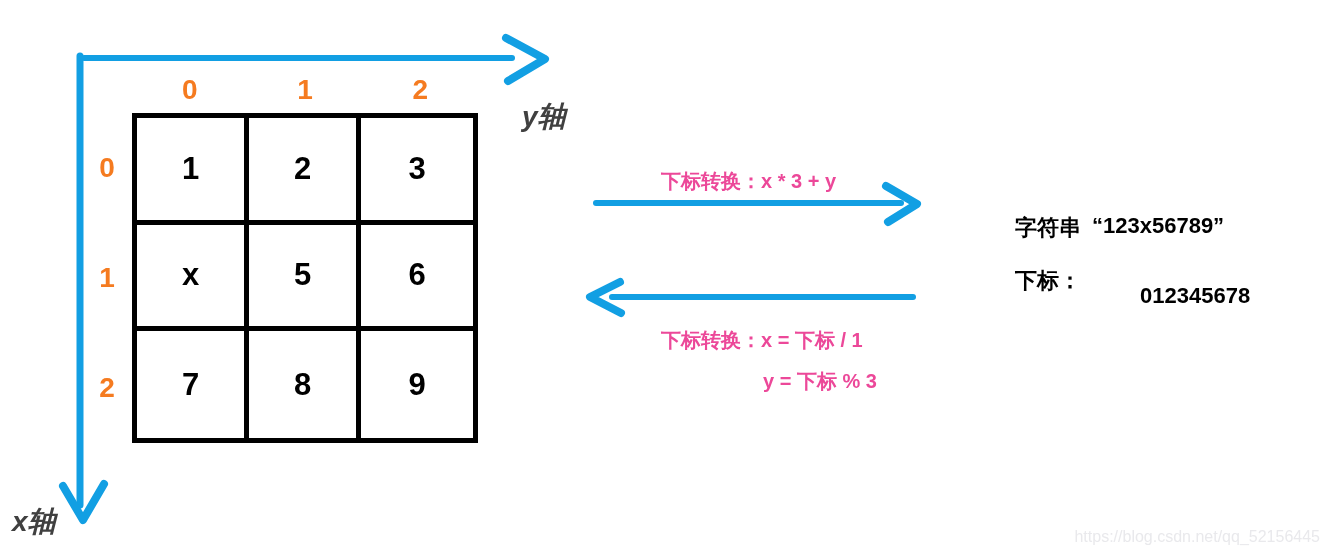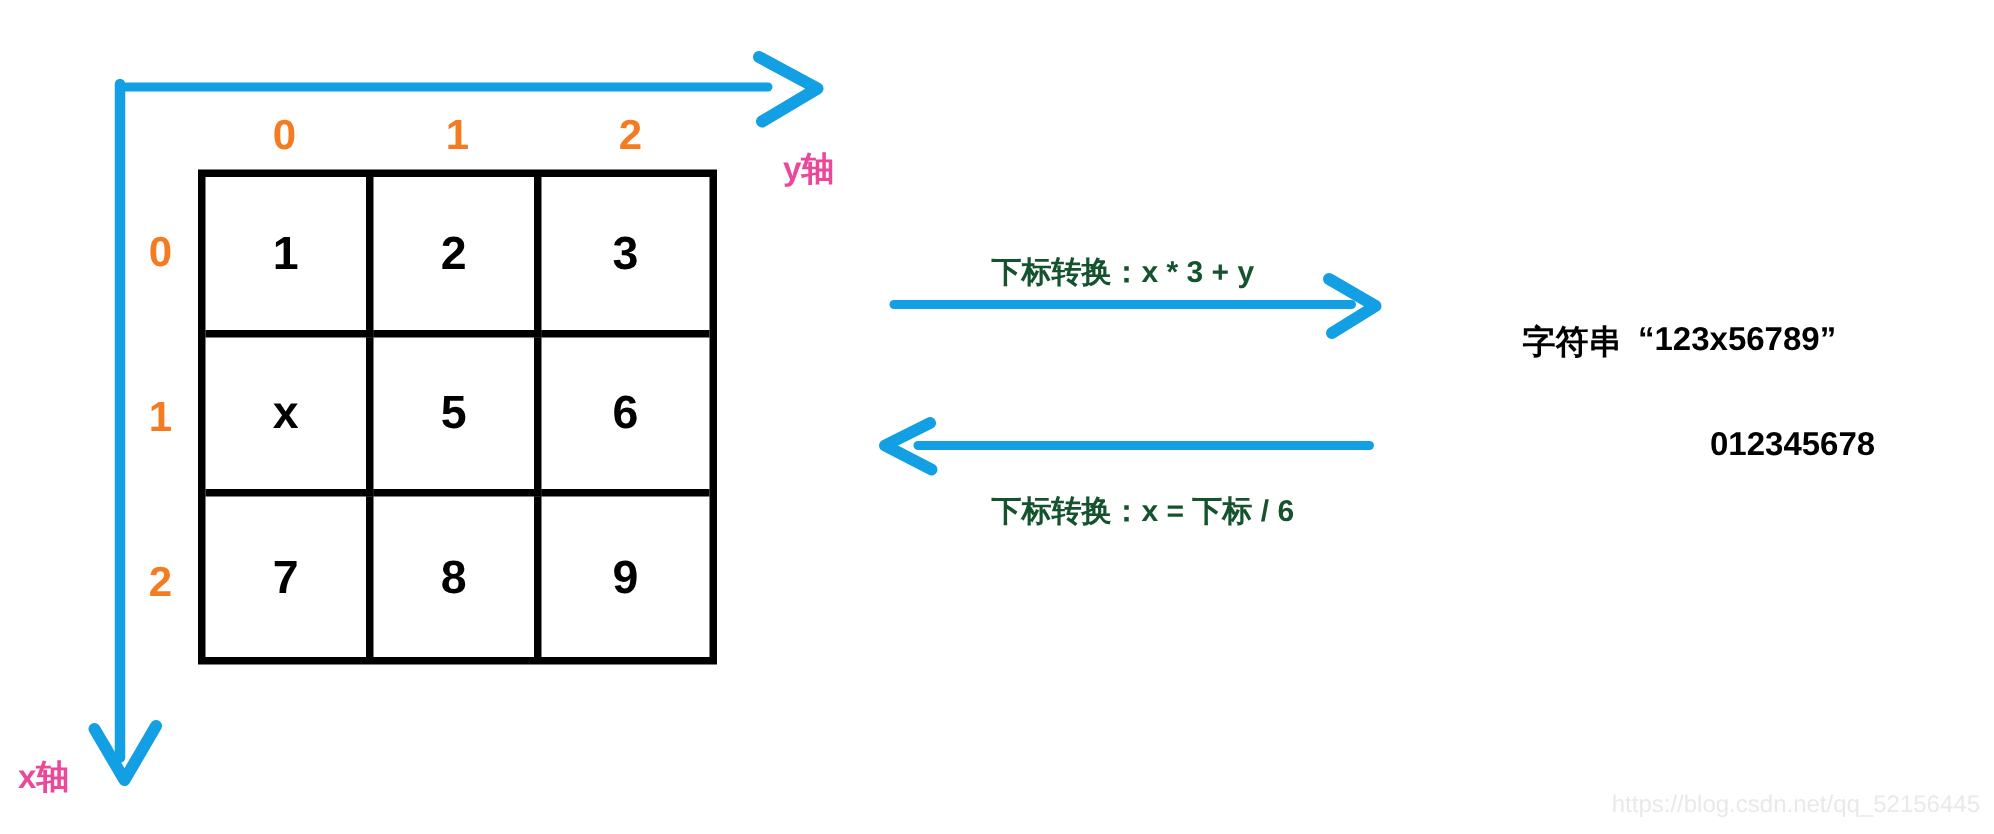--- a/index.html
+++ b/index.html
@@ -17,24 +17,25 @@
     width: 1329px; height: 556px;
   }
   .arrows line, .arrows polyline {
     stroke: #129fe3;
     fill: none;
     stroke-linecap: round;
     stroke-linejoin: round;
   }
   .axis-label {
     position: absolute;
-    font-size: 22px;
+    font-size: 28px;
     font-weight: bold;
-    color: #ec4899;
+    color: #404040;
     white-space: nowrap;
+    font-style: italic;
   }
   .col-headers {
     position: absolute;
     left: 132px; top: 76px;
     width: 346px; height: 28px;
     display: flex;
   }
   .col-headers span {
     flex: 1;
     text-align: center;
@@ -77,21 +78,21 @@
     color: #000;
     border-right: 5px solid #000;
     border-bottom: 5px solid #000;
   }
   .cell.last-col { border-right: none; }
   .cell.last-row { border-bottom: none; }
   .annotation {
     position: absolute;
     font-size: 20px;
     font-weight: bold;
-    color: #14532d;
+    color: #ec4899;
     white-space: nowrap;
   }
   .rp-text {
     position: absolute;
     font-size: 22px;
     font-weight: bold;
     color: #000;
     white-space: nowrap;
   }
   .watermark {
@@ -147,21 +148,23 @@
     <div class="cell last-col">3</div>
     <div class="cell">x</div>
     <div class="cell">5</div>
     <div class="cell last-col">6</div>
     <div class="cell last-row">7</div>
     <div class="cell last-row">8</div>
     <div class="cell last-col last-row">9</div>
   </div>
 
   <div class="annotation" style="left:661px; top:168px;">下标转换：x * 3 + y</div>
-  <div class="annotation" style="left:661px; top:327px;">下标转换：x = 下标 / 6</div>
+  <div class="annotation" style="left:661px; top:327px;">下标转换：x = 下标 / 1</div>
+  <div class="annotation" style="left:763px; top:368px;">y = 下标 % 3</div>
 
   <span class="rp-text" style="left:1015px; top:213px;">字符串</span>
   <span class="rp-text" style="left:1092px; top:213px;">“123x56789”</span>
+  <span class="rp-text" style="left:1015px; top:266px;">下标：</span>
   <span class="rp-text" style="left:1140px; top:283px;">012345678</span>
 
   <div class="watermark">https://blog.csdn.net/qq_52156445</div>
 
 </div>
 
 </body></html>

